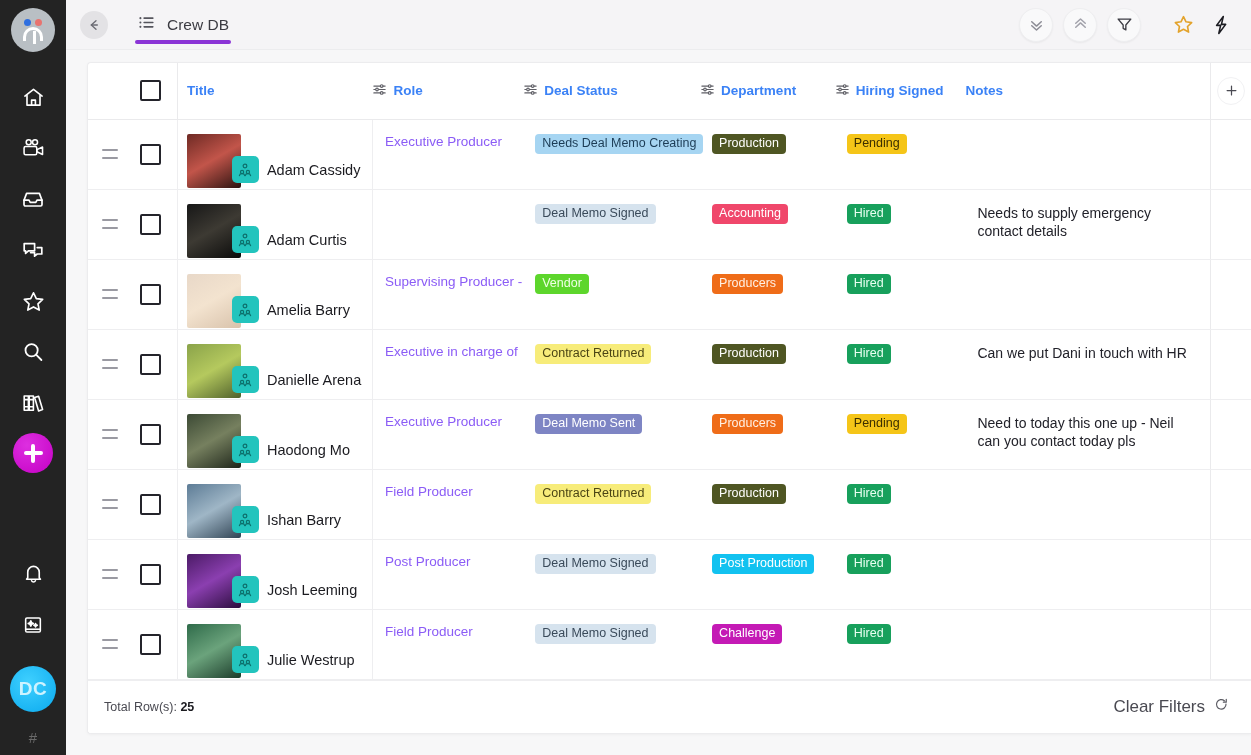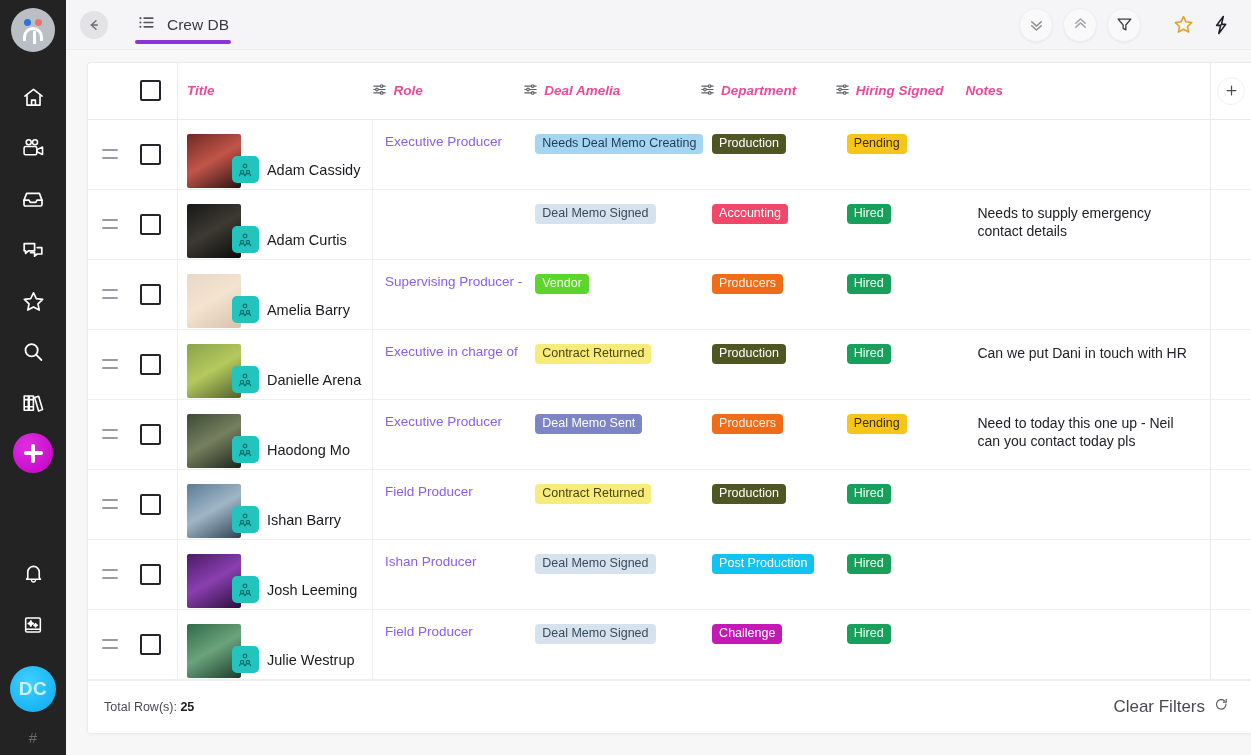--- a/index.html
+++ b/index.html
@@ -119,24 +119,23 @@
   .grid col.c-title { width: 194px; }
   .grid col.c-role  { width: 150px; }
   .grid col.c-deal  { width: 176px; }
   .grid col.c-dept  { width: 134px; }
   .grid col.c-hire  { width: 130px; }
   .grid col.c-notes { width: 244px; }
   .grid col.c-add   { width: 40px; }
 
   .grid th {
     height: 56px; text-align: right; vertical-align: middle;
-    font-size: 13.5px; color: #ec4899; font-weight: bold;
+    font-size: 13.5px; color: #3b82f6; font-weight: bold;
     border-bottom: 1px solid #eaeaec;
     padding: 0;
-    font-style: italic;
   }
   .hcell { display: flex; align-items: center; gap: 6px; }
   .grid th.th-title .hcell { padding-left: 9px; }
   .grid th.th-add { border-left: 1px solid #eaeaec; }
   .add-col-btn {
     width: 28px; height: 28px; border-radius: 50%; margin: 0 auto;
     display: flex; align-items: center; justify-content: center;
     border: 1px solid #f1f1f3; cursor: pointer; background: #fff;
   }
 
@@ -377,21 +376,21 @@
             <th>
               <div class="hcell">
                 <span>
                   <svg width="15" height="15" viewBox="0 0 24 24" fill="none" stroke="#5f5f66" stroke-width="1.9" stroke-linecap="round">
                       <path d="M3 6.5h18M3 12h18M3 17.5h18"></path>
                       <circle cx="15.5" cy="6.5" r="2.1" fill="#fff"></circle>
                       <circle cx="8" cy="12" r="2.1" fill="#fff"></circle>
                       <circle cx="15.5" cy="17.5" r="2.1" fill="#fff"></circle>
                     </svg>
                 </span>
-                <span>Deal Amelia</span>
+                <span>Deal Status</span>
               </div>
             </th>
             <th>
               <div class="hcell">
                 <span>
                   <svg width="15" height="15" viewBox="0 0 24 24" fill="none" stroke="#5f5f66" stroke-width="1.9" stroke-linecap="round">
                       <path d="M3 6.5h18M3 12h18M3 17.5h18"></path>
                       <circle cx="15.5" cy="6.5" r="2.1" fill="#fff"></circle>
                       <circle cx="8" cy="12" r="2.1" fill="#fff"></circle>
                       <circle cx="15.5" cy="17.5" r="2.1" fill="#fff"></circle>
@@ -699,21 +698,21 @@
                       <circle cx="7.6" cy="15" r="2.4"></circle>
                       <circle cx="16.4" cy="15" r="2.4"></circle>
                       <path d="M3.6 20.4c.4-1.9 2-2.9 4-2.9s3.6 1 4 2.9"></path>
                       <path d="M12.4 20.4c.4-1.9 2-2.9 4-2.9s3.6 1 4 2.9"></path>
                     </svg>
                   </div>
                   <div class="person-name">Josh Leeming</div>
                 </div>
               </td>
               <td>
-                <div class="role-text">Ishan Producer</div>
+                <div class="role-text">Post Producer</div>
               </td>
               <td>
                 <div class="cell-pad"><span class="badge" style="background:#d6e3ee;color:#3a4a5a">Deal Memo Signed</span></div>
               </td>
               <td>
                 <div class="cell-pad"><span class="badge" style="background:#12c2f0;color:#ffffff">Post Production</span></div>
               </td>
               <td>
                 <div class="cell-pad"><span class="badge" style="background:#17a05c;color:#eafff2">Hired</span></div>
               </td>

